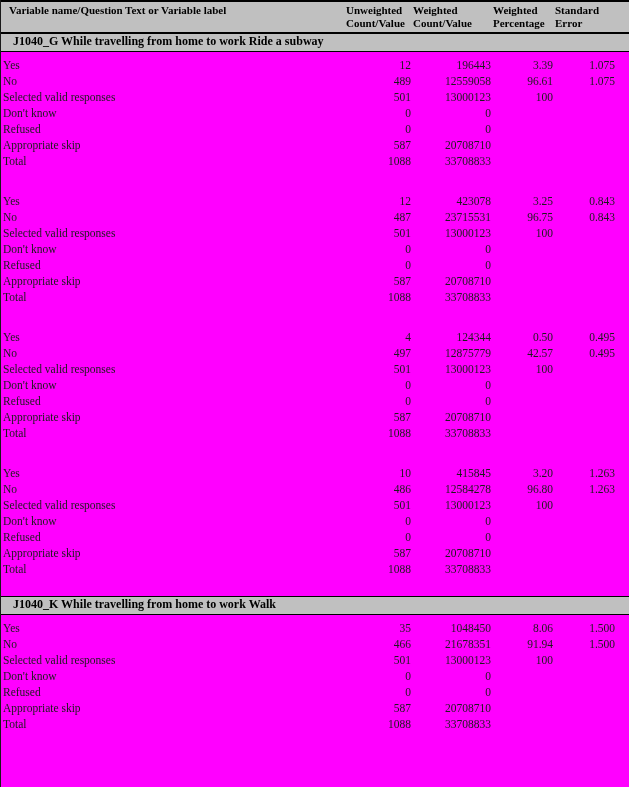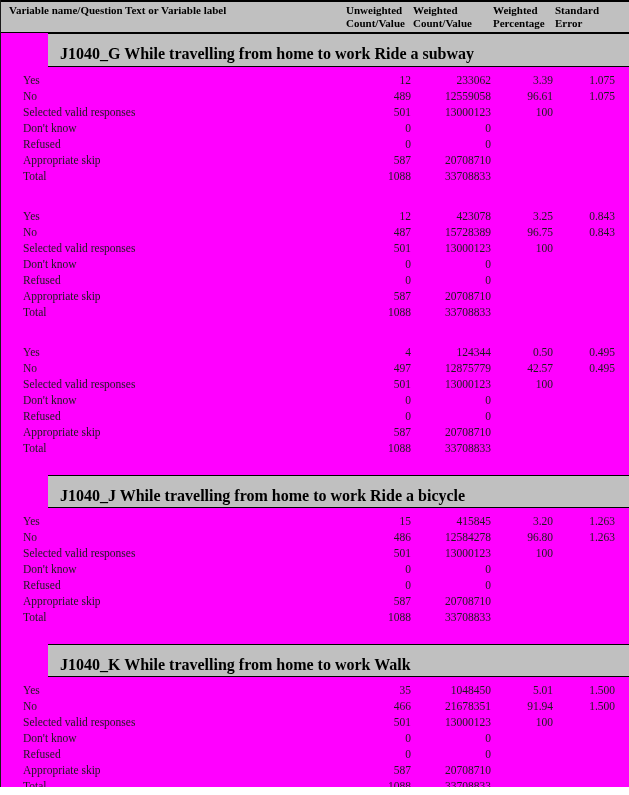--- a/index.html
+++ b/index.html
@@ -27,39 +27,38 @@
   .table-header .hcell {
     font-weight: bold;
     font-size: 11px;
     line-height: 1.15;
   }
   .table-header .hcell.first { padding-left: 8px; }
   .section-header {
     background: #c0c0c0;
     border-top: 1px solid #000;
     border-bottom: 1px solid #000;
-    padding: 11px 0 2px 12px;
+    padding: 1px 0 2px 12px;
     font-weight: bold;
-    font-size: 16px;
+    font-size: 12px;
     color: #000;
     line-height: 1.15;
-    margin-left: 47px;
   }
   .var-section { margin-top: 0; }
   .var-section + .var-section { margin-top: 19px; }
   .rows { padding-top: 5px; }
   .data-row {
     display: grid;
     grid-template-columns: 345px 67px 80px 62px 62px;
     height: 16px;
     align-items: center;
     font-size: 11.5px;
     color: #1c1c1c;
   }
-  .data-row .label { padding-left: 22px; white-space: nowrap; }
+  .data-row .label { padding-left: 2px; white-space: nowrap; }
   .data-row .num { text-align: right; padding-right: 2px; white-space: nowrap; }
 </style>
 </head>
 <body>
 
 <div class="page">
 
   <div class="table-header">
     <div class="hcell first">
       <span>Variable name/Question Text or Variable label</span>
@@ -84,21 +83,21 @@
 
   <div id="sections">
   <section class="var-section">
     <div class="section-header">
       <span class="section-title">J1040_G While travelling from home to work Ride a subway</span>
     </div>
     <div class="rows">
   <div class="data-row">
     <span class="cell label">Yes</span>
     <span class="cell num">12</span>
-    <span class="cell num">233062</span>
+    <span class="cell num">196443</span>
     <span class="cell num">3.39</span>
     <span class="cell num">1.075</span>
   </div>
 
   <div class="data-row">
     <span class="cell label">No</span>
     <span class="cell num">489</span>
     <span class="cell num">12559058</span>
     <span class="cell num">96.61</span>
     <span class="cell num">1.075</span>
@@ -152,21 +151,21 @@
     <span class="cell label">Yes</span>
     <span class="cell num">12</span>
     <span class="cell num">423078</span>
     <span class="cell num">3.25</span>
     <span class="cell num">0.843</span>
   </div>
 
   <div class="data-row">
     <span class="cell label">No</span>
     <span class="cell num">487</span>
-    <span class="cell num">15728389</span>
+    <span class="cell num">23715531</span>
     <span class="cell num">96.75</span>
     <span class="cell num">0.843</span>
   </div>
 
   <div class="data-row">
     <span class="cell label">Selected valid responses</span>
     <span class="cell num">501</span>
     <span class="cell num">13000123</span>
     <span class="cell num">100</span>
     <span class="cell num"></span>
@@ -260,27 +259,24 @@
     <span class="cell label">Total</span>
     <span class="cell num">1088</span>
     <span class="cell num">33708833</span>
     <span class="cell num"></span>
     <span class="cell num"></span>
   </div>
 </div>
   </section>
 
   <section class="var-section">
-    <div class="section-header">
-      <span class="section-title">J1040_J While travelling from home to work Ride a bicycle</span>
-    </div>
-    <div class="rows">
-  <div class="data-row">
-    <span class="cell label">Yes</span>
-    <span class="cell num">15</span>
+    <div class="rows">
+  <div class="data-row">
+    <span class="cell label">Yes</span>
+    <span class="cell num">10</span>
     <span class="cell num">415845</span>
     <span class="cell num">3.20</span>
     <span class="cell num">1.263</span>
   </div>
 
   <div class="data-row">
     <span class="cell label">No</span>
     <span class="cell num">486</span>
     <span class="cell num">12584278</span>
     <span class="cell num">96.80</span>
@@ -331,21 +327,21 @@
 
   <section class="var-section">
     <div class="section-header">
       <span class="section-title">J1040_K While travelling from home to work Walk</span>
     </div>
     <div class="rows">
   <div class="data-row">
     <span class="cell label">Yes</span>
     <span class="cell num">35</span>
     <span class="cell num">1048450</span>
-    <span class="cell num">5.01</span>
+    <span class="cell num">8.06</span>
     <span class="cell num">1.500</span>
   </div>
 
   <div class="data-row">
     <span class="cell label">No</span>
     <span class="cell num">466</span>
     <span class="cell num">21678351</span>
     <span class="cell num">91.94</span>
     <span class="cell num">1.500</span>
   </div>

